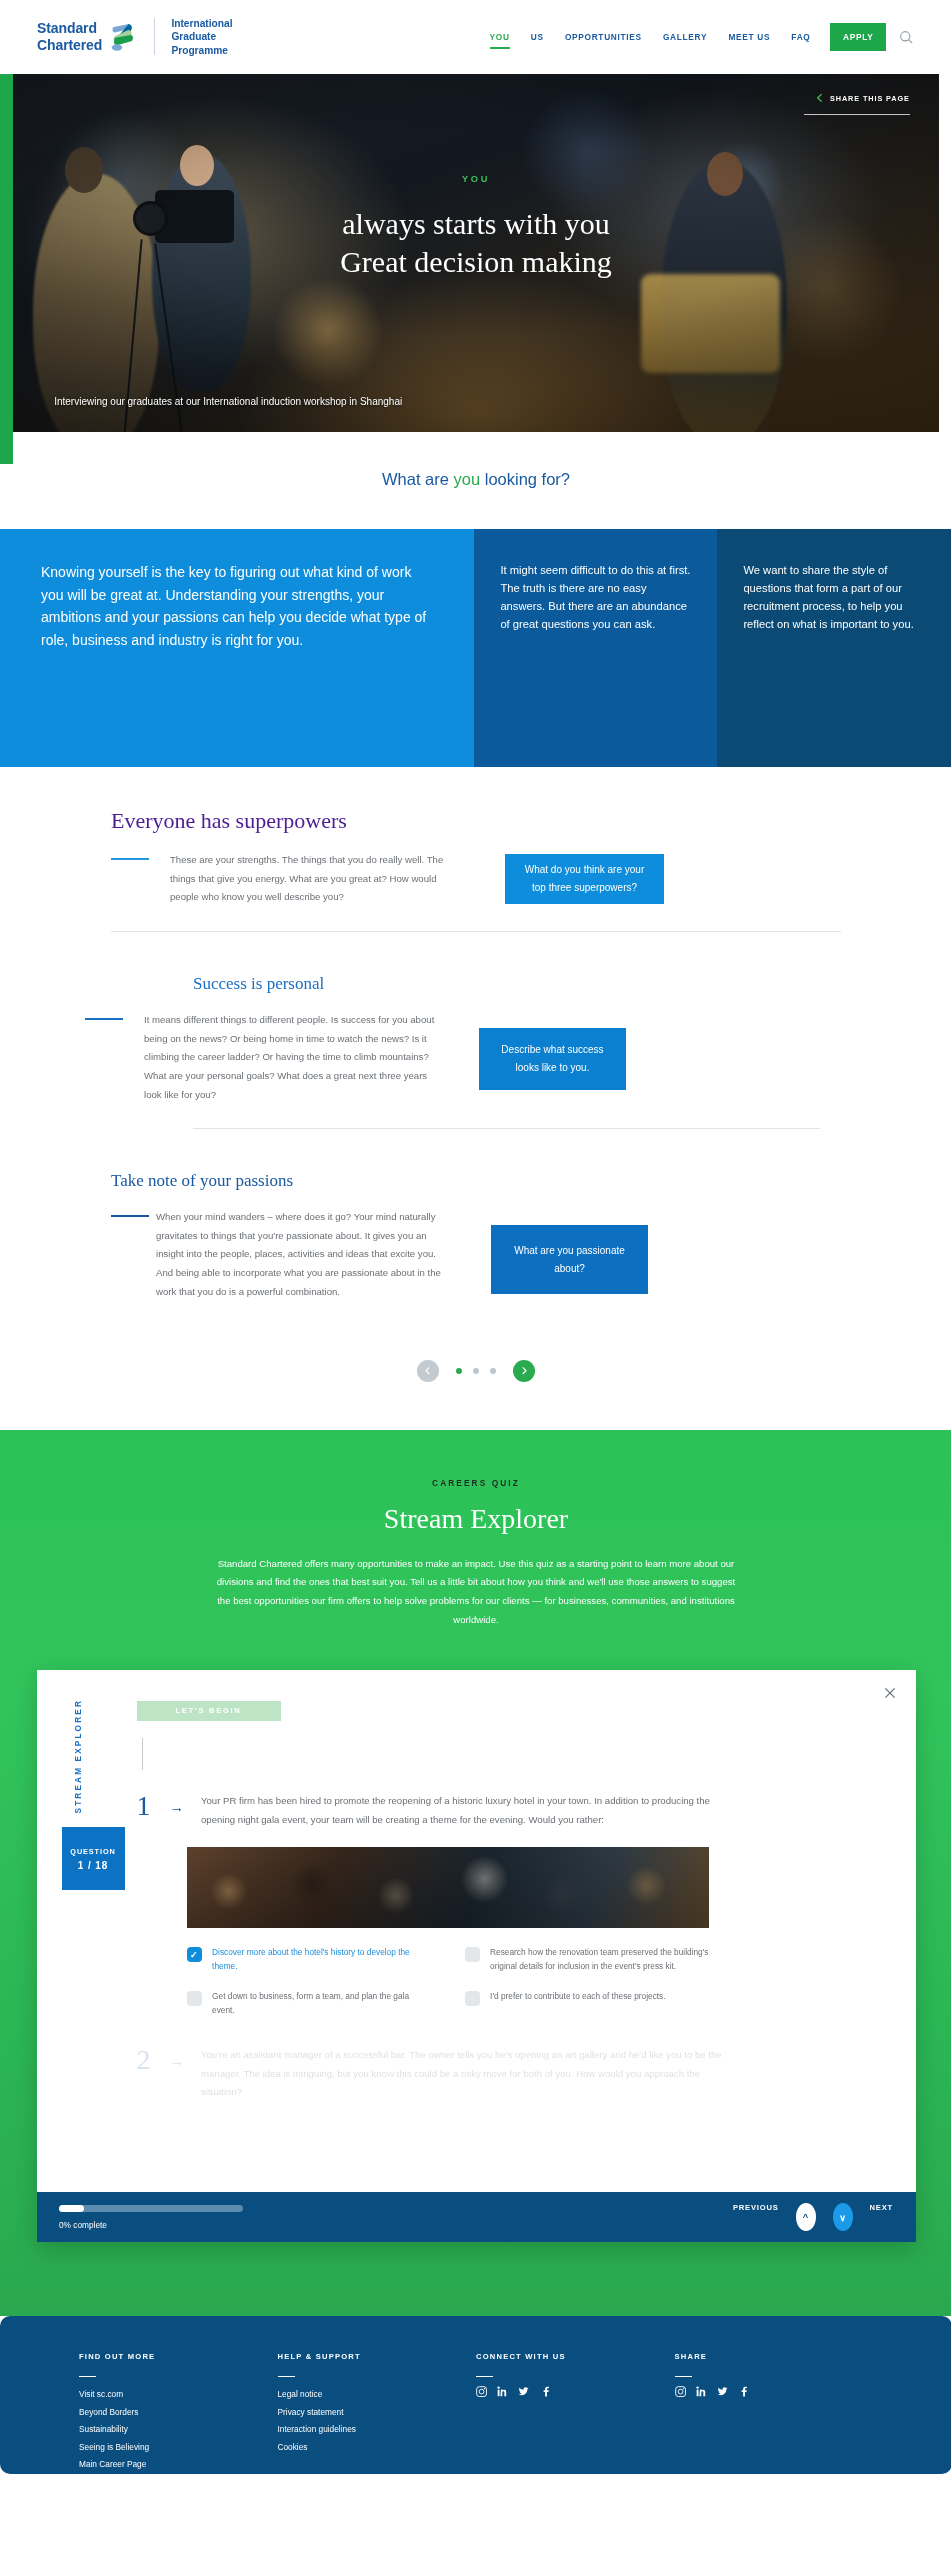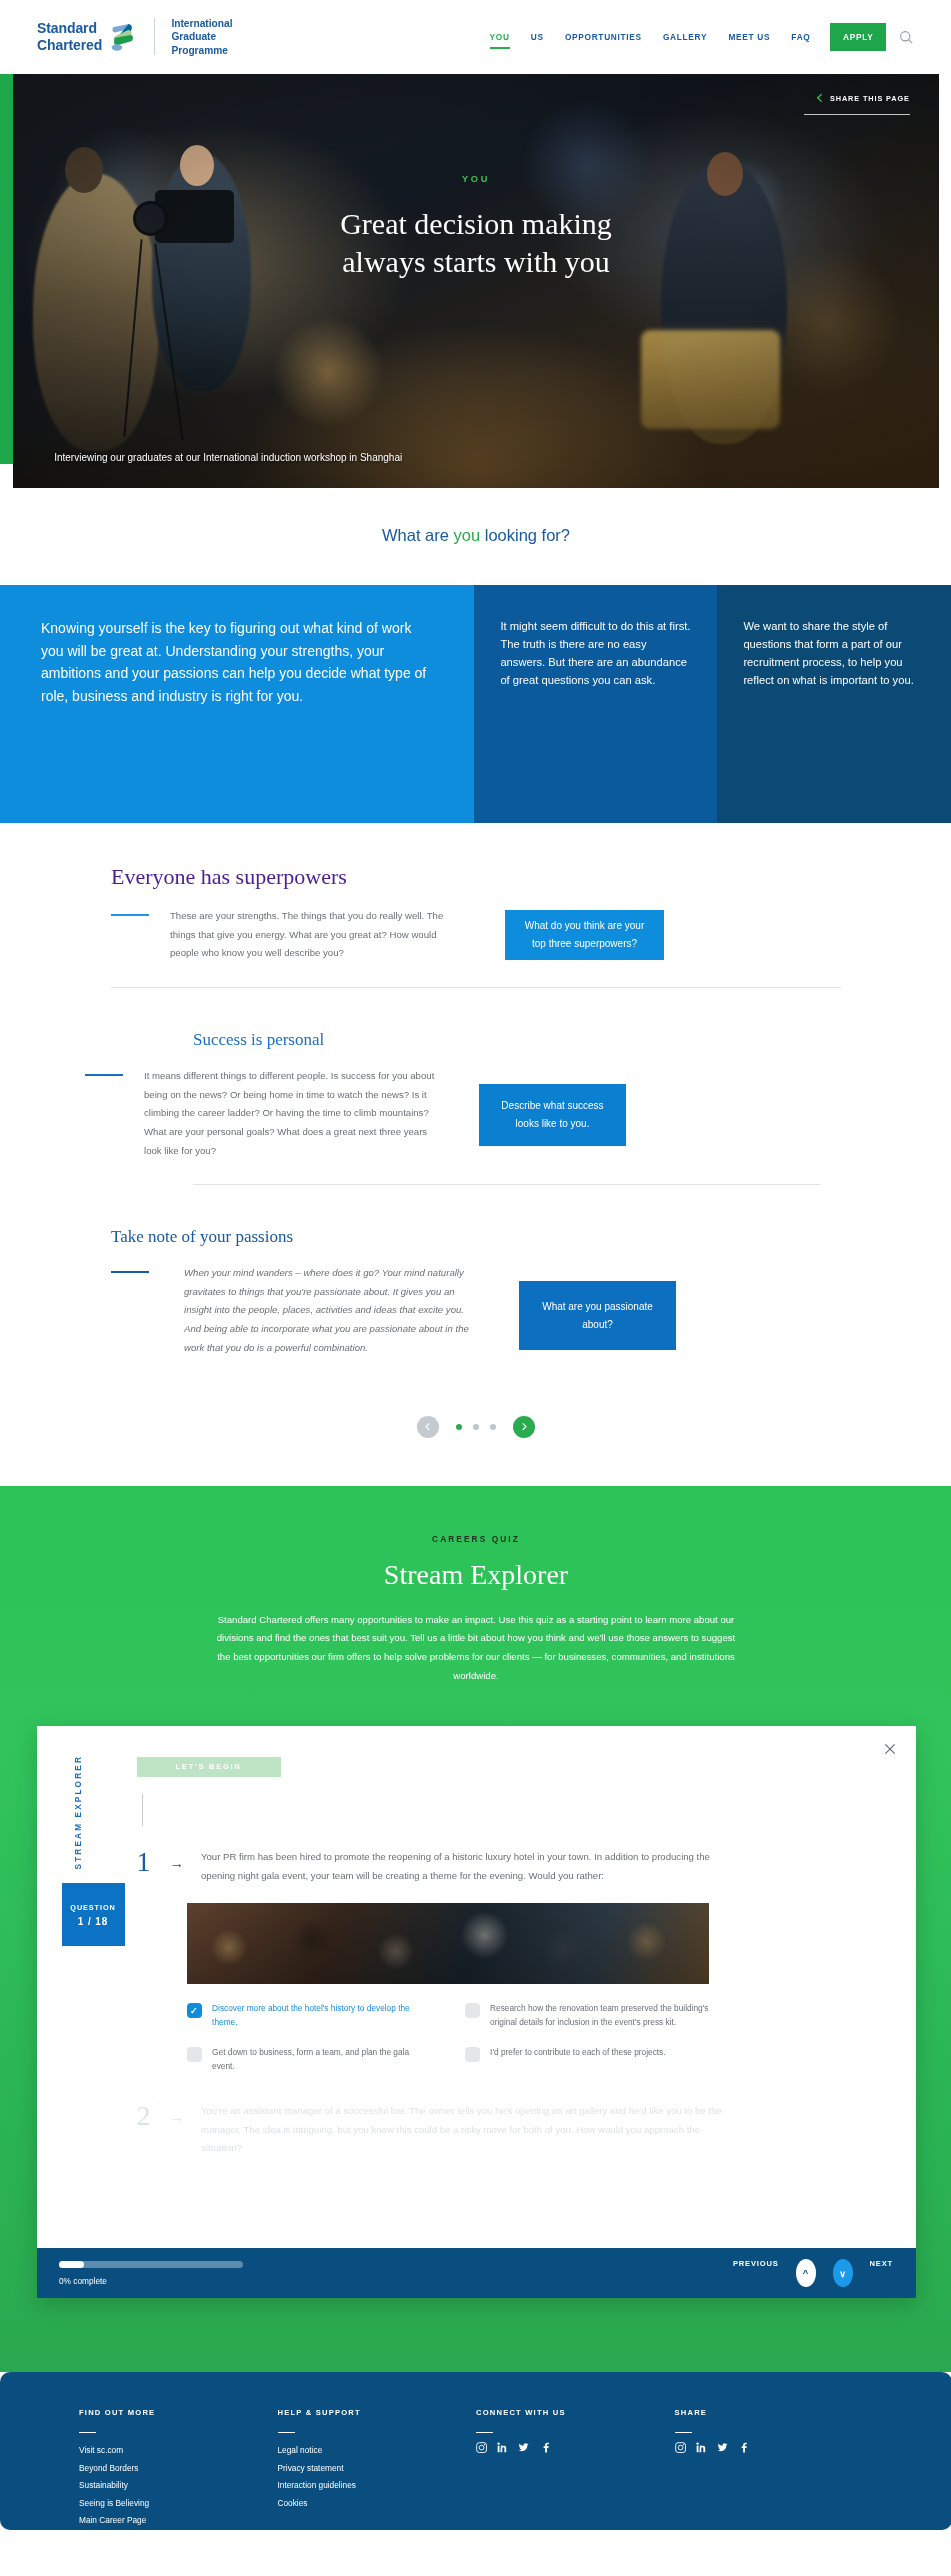--- a/index.html
+++ b/index.html
@@ -43,21 +43,21 @@
     letter-spacing:0.7px; padding:8.6px 12.6px; margin-left:9.3px; border:none;
     cursor:pointer;
   }
   .search-btn {
     margin-left:12px; width:17px; height:17px; cursor:pointer;
     display:flex; align-items:center; justify-content:center;
   }
 
   
   .hero {
-    position:relative; height:414px; margin:0 13.2px 0 13.2px; overflow:hidden;
+    position:relative; height:358px; margin:0 13.2px 0 13.2px; overflow:hidden;
     background:
       radial-gradient(ellipse 278px 198px at 22% 45%, rgba(150,130,90,.55), transparent 70%),
       radial-gradient(ellipse 238px 172px at 76% 38%, rgba(120,140,160,.35), transparent 70%),
       radial-gradient(ellipse 330px 198px at 50% 95%, rgba(180,130,60,.45), transparent 72%),
       linear-gradient(160deg,#1b2026 0%,#121820 35%,#2a2319 70%,#4a3418 100%);
   }
   .hero::before{
     content:""; position:absolute; inset:0;
     background:
       radial-gradient(circle 112px at 12% 30%, rgba(90,110,130,.45), transparent 65%),
@@ -133,21 +133,21 @@
   .block-head{ font-family:"Liberation Serif", serif; font-weight:400; }
   .b1 .block-head{ font-size:22px; color:#4c1d95; margin-left:111px; margin-bottom:17px; }
   .b2 .block-head{ font-size:17px; color:#1a6fc4; margin-left:193px; margin-bottom:17px; }
   .b3 .block-head{ font-size:17px; color:#1a5aa0; margin-left:111px; margin-bottom:17px; }
   .dash{ width:38px; height:2px; background:#2196e3; margin-top:7.3px; flex:0 0 38px; }
   .b2 .dash{ background:#1a6fc4; }
   .b3 .dash{ background:#1a5aa0; }
   .block-body{ font-size:9.6px; line-height:1.95; color:#6b7075; font-weight:300; }
   .b1 .block-body{ width:297px; margin-left:21px; }
   .b2 .block-body{ width:297px; margin-left:21px; }
-  .b3 .block-body{ width:297px; margin-left:35px;font-style:italic; }
+  .b3 .block-body{ width:297px; margin-left:7px; }
   .b1 .block-inner{ padding-left:111px; }
   .b2 .block-inner{ padding-left:85px; }
   .b3 .block-inner{ padding-left:111px; }
   .cta{
     color:#fff; text-align:center; font-size:10px; line-height:1.75; font-weight:300;
     display:flex; align-items:center; justify-content:center; cursor:pointer;
   }
   .b1 .cta{ background:#0d8ddb; width:159px; height:50px; margin-left:38px; margin-top:2.6px; padding:0 14.5px;}
   .b2 .cta{ background:#0b7fd0; width:147px; height:62px; margin-left:38px; margin-top:17px; padding:0 14.5px;}
   .b3 .cta{ background:#0d6fc0; width:157px; height:69px; margin-left:38px; margin-top:17px; padding:0 14.5px;}
@@ -322,22 +322,22 @@
         <svg width="8.6" height="10" viewBox="0 0 13 15">
           <path d="M10 2 L4 7 L10 13" fill="none" stroke="#3fbf52" stroke-width="2"></path>
         </svg>
       </span>
       <span class="share-label">SHARE THIS PAGE</span>
       <span class="share-underline"></span>
     </div>
 
     <div class="hero-center">
       <div class="hero-eyebrow">YOU</div>
+      <div class="hero-title">always starts with you</div>
       <div class="hero-title">Great decision making</div>
-      <div class="hero-title">always starts with you</div>
     </div>
 
     <div class="hero-caption">Interviewing our graduates at our International induction workshop in Shanghai</div>
   </div>
 
   <div class="lookfor">
     <h2><span>What are </span><span class="em">you</span><span> looking for?</span></h2>
   </div>
 
   <div class="panels">

